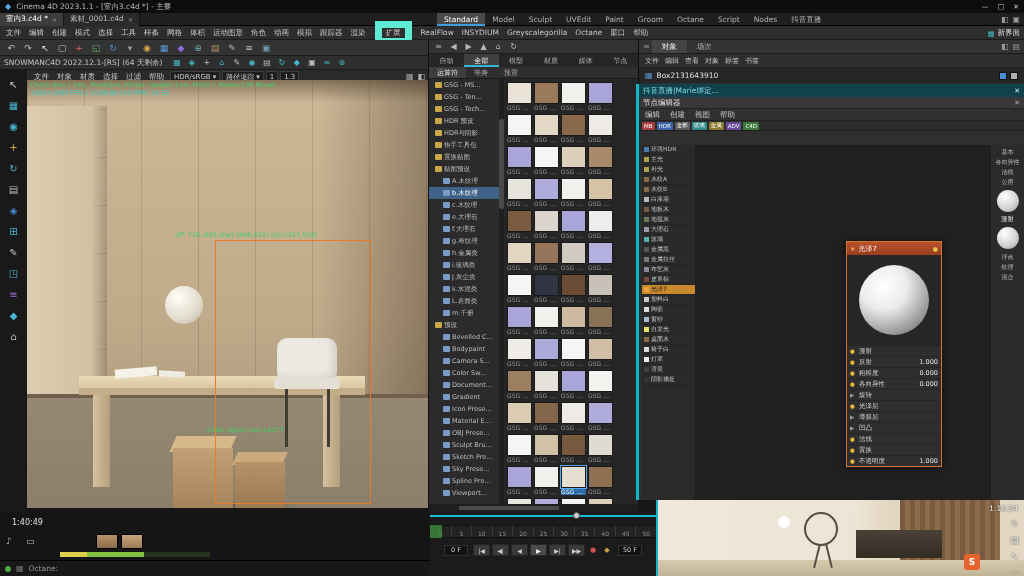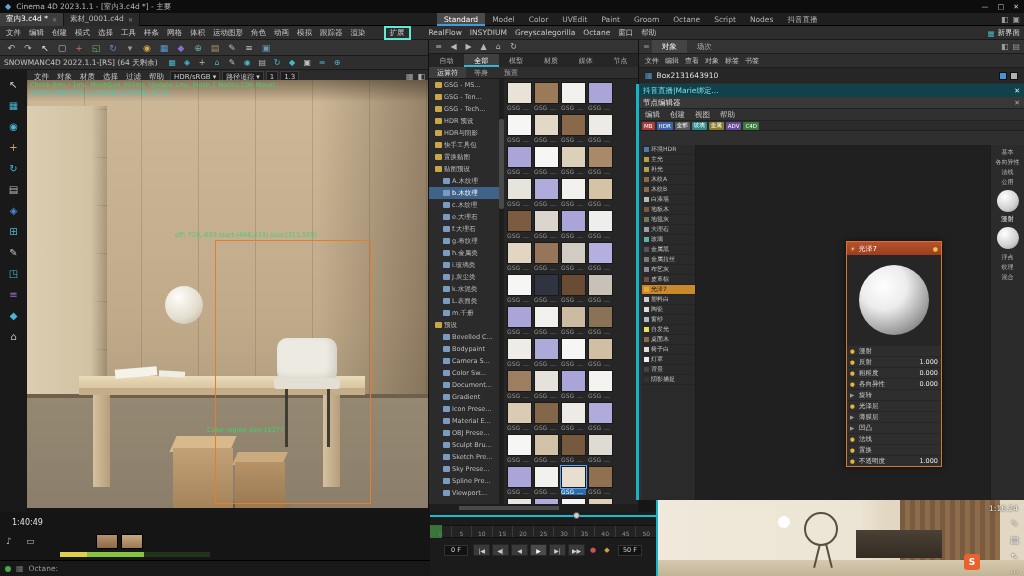--- a/index.html
+++ b/index.html
@@ -12,21 +12,21 @@
 #tabrow{left:0;top:13px;width:1024px;height:13px;background:#1f1f1f;border-bottom:1px solid #000}
 .doctab{height:13px;display:flex;align-items:center;padding:0 6px;font-size:7.5px;background:#2a2a2a;color:#bdbdbd;border-right:1px solid #141414;gap:4px}
 .doctab.active{background:#3d3d3d;color:#fff}
 .doctab .x{font-size:6px;color:#8a8a8a}
 #layouttabs{position:absolute;left:437px;top:0;height:13px;display:flex}
 .ltab{height:13px;display:flex;align-items:center;padding:0 7px;font-size:7.5px;color:#b4b4b4;white-space:nowrap}
 .ltab.active{background:#4a4a4a;color:#fff;box-shadow:inset 0 -2px 0 #3f9cdc}
 #tabrow-icons{position:absolute;right:4px;top:0;height:13px;display:flex;gap:4px;align-items:center;font-size:8px;color:#9a9a9a}
 #menurow{left:0;top:26px;width:1024px;height:14px;background:#2d2d2d;padding-left:2px;border-bottom:1px solid #1a1a1a}
 .menu-item{font-size:7.5px;padding:0 4px;color:#c8c8c8;white-space:nowrap}
-.menu-item.boxed{border:2px solid #5eead4;margin:0 14px}
+.menu-item.boxed{border:7px solid #5eead4;margin:0 5px}
 #newui{position:absolute;right:4px;top:0;height:14px;display:flex;align-items:center;gap:3px;font-size:7.5px;color:#d8d8d8}
 #toolbar{left:0;top:40px;width:428px;height:16px;background:#333;border-bottom:1px solid #1a1a1a;padding-left:3px;gap:1px}
 .tico{width:16px;height:14px;display:flex;align-items:center;justify-content:center;font-size:9px}
 #pluginbar{left:0;top:56px;width:428px;height:14px;background:#2e2e2e;border-bottom:1px solid #1a1a1a;padding:0 4px;font-size:7.5px;color:#c4c4c4;gap:2px}
 #pluginbar .brand{margin-right:6px;white-space:nowrap}
 .pico{width:13px;height:12px;display:flex;align-items:center;justify-content:center;font-size:8px}
 #vpmenubar{left:27px;top:70px;width:401px;height:14px;background:#2a2a2a;border-bottom:1px solid #111;padding:0 3px;gap:2px}
 .box{background:#1d1d1d;border:1px solid #3d3d3d;font-size:7px;color:#cfcfcf;padding:0 3px;height:11px;display:flex;align-items:center;gap:2px;white-space:nowrap}
 #leftdock{position:absolute;left:0;top:70px;width:27px;height:442px;background:#191919;display:flex;flex-direction:column;align-items:center;padding-top:6px;gap:4px}
 .dico{width:19px;height:17px;display:flex;align-items:center;justify-content:center;font-size:10px}
@@ -148,21 +148,21 @@
         </div>
         <div class="doctab">
           <span>素材_0001.c4d</span>
           <span class="x">✕</span>
         </div>
       </div>
     <div id="layouttabs">
 
     <div class="ltab active">Standard</div>
         <div class="ltab">Model</div>
-        <div class="ltab">Color</div>
+        <div class="ltab">Sculpt</div>
         <div class="ltab">UVEdit</div>
         <div class="ltab">Paint</div>
         <div class="ltab">Groom</div>
         <div class="ltab">Octane</div>
         <div class="ltab">Script</div>
         <div class="ltab">Nodes</div>
         <div class="ltab">抖音直播</div>
       </div>
     <div id="tabrow-icons">
       <span>◧</span>
@@ -216,21 +216,21 @@
       <span class="tico" style="color: rgb(90, 154, 212);">▦</span>
       <span class="tico" style="color: rgb(138, 106, 212);">◆</span>
       <span class="tico" style="color: rgb(106, 176, 176);">⊕</span>
       <span class="tico" style="color: rgb(176, 144, 106);">▤</span>
       <span class="tico" style="color: rgb(189, 189, 189);">✎</span>
       <span class="tico" style="color: rgb(189, 189, 189);">≡</span>
       <span class="tico" style="color: rgb(106, 154, 176);">▣</span>
     </div>
 
   <div class="bar" id="pluginbar">
-    <span class="brand">SNOWMANC4D   2022.1.1-[RS]   (64 天剩余)</span>
+    <span class="brand">SNOWMANC4D   2022.12.1-[RS]   (64 天剩余)</span>
     <span style="display:flex;gap:2px">
 
     <span class="pico" style="color: rgb(69, 184, 200);">▦</span>
         <span class="pico" style="color: rgb(69, 184, 200);">◈</span>
         <span class="pico" style="color: rgb(189, 189, 189);">+</span>
         <span class="pico" style="color: rgb(69, 184, 200);">⌂</span>
         <span class="pico" style="color: rgb(189, 189, 189);">✎</span>
         <span class="pico" style="color: rgb(69, 184, 200);">◉</span>
         <span class="pico" style="color: rgb(189, 189, 189);">▤</span>
         <span class="pico" style="color: rgb(69, 184, 200);">↻</span>

